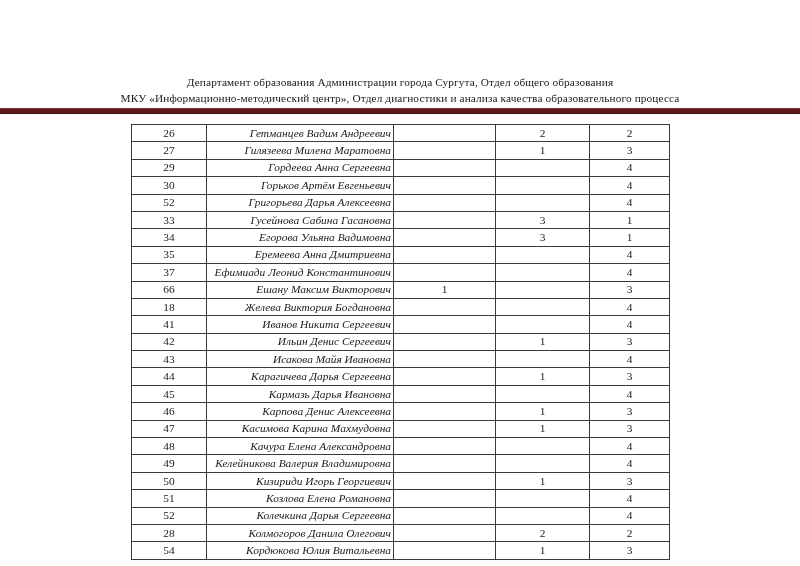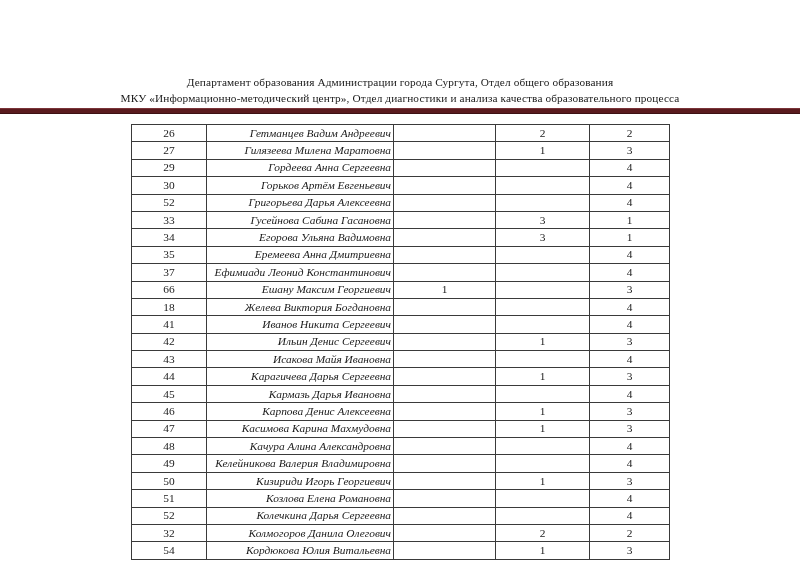--- a/index.html
+++ b/index.html
@@ -211,21 +211,21 @@
           </tr>
           <tr>
             <td class="num">37</td>
             <td class="name">Ефимиади Леонид Константинович</td>
             <td class="val"></td>
             <td class="val"></td>
             <td class="val">4</td>
           </tr>
           <tr>
             <td class="num">66</td>
-            <td class="name">Ешану Максим Георгиевич</td>
+            <td class="name">Ешану Максим Викторович</td>
             <td class="val">1</td>
             <td class="val"></td>
             <td class="val">3</td>
           </tr>
           <tr>
             <td class="num">18</td>
             <td class="name">Желева Виктория Богдановна</td>
             <td class="val"></td>
             <td class="val"></td>
             <td class="val">4</td>
@@ -274,21 +274,21 @@
           </tr>
           <tr>
             <td class="num">47</td>
             <td class="name">Касимова Карина Махмудовна</td>
             <td class="val"></td>
             <td class="val">1</td>
             <td class="val">3</td>
           </tr>
           <tr>
             <td class="num">48</td>
-            <td class="name">Качура Алина Александровна</td>
+            <td class="name">Качура Елена Александровна</td>
             <td class="val"></td>
             <td class="val"></td>
             <td class="val">4</td>
           </tr>
           <tr>
             <td class="num">49</td>
             <td class="name">Келейникова Валерия Владимировна</td>
             <td class="val"></td>
             <td class="val"></td>
             <td class="val">4</td>
@@ -308,21 +308,21 @@
             <td class="val">4</td>
           </tr>
           <tr>
             <td class="num">52</td>
             <td class="name">Колечкина Дарья Сергеевна</td>
             <td class="val"></td>
             <td class="val"></td>
             <td class="val">4</td>
           </tr>
           <tr>
-            <td class="num">32</td>
+            <td class="num">28</td>
             <td class="name">Колмогоров Данила Олегович</td>
             <td class="val"></td>
             <td class="val">2</td>
             <td class="val">2</td>
           </tr>
           <tr>
             <td class="num">54</td>
             <td class="name">Кордюкова Юлия Витальевна</td>
             <td class="val"></td>
             <td class="val">1</td>

